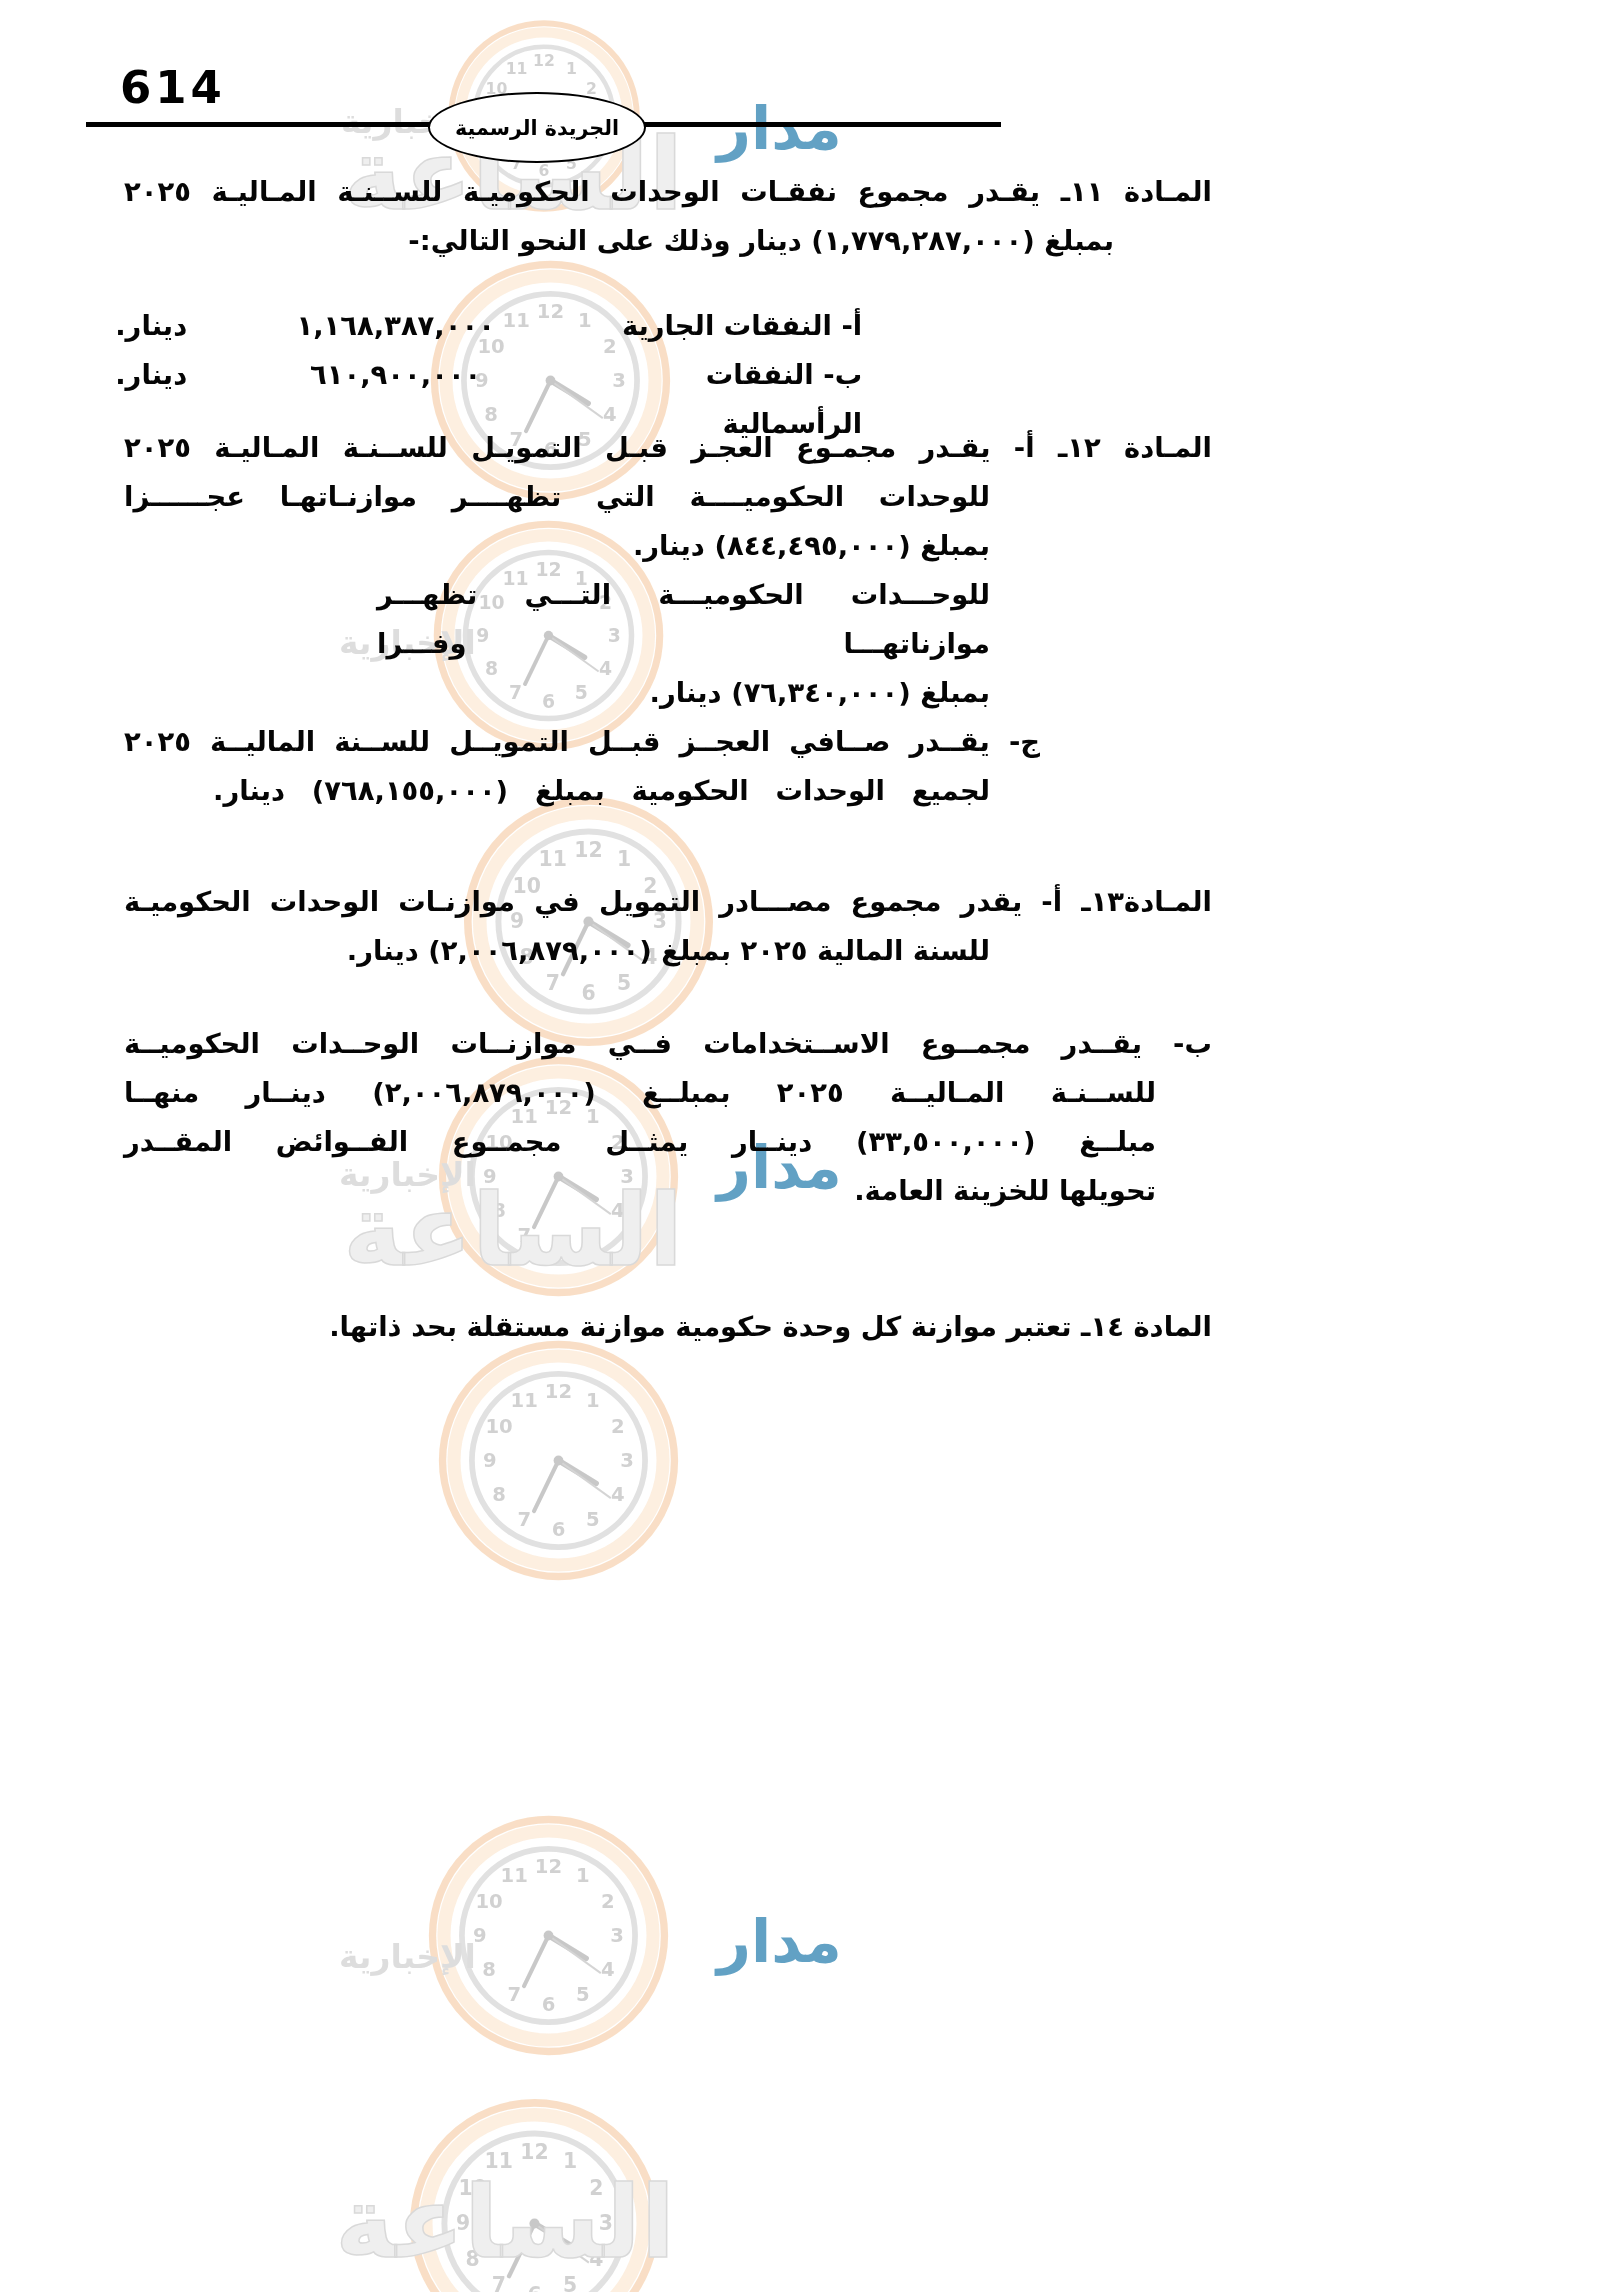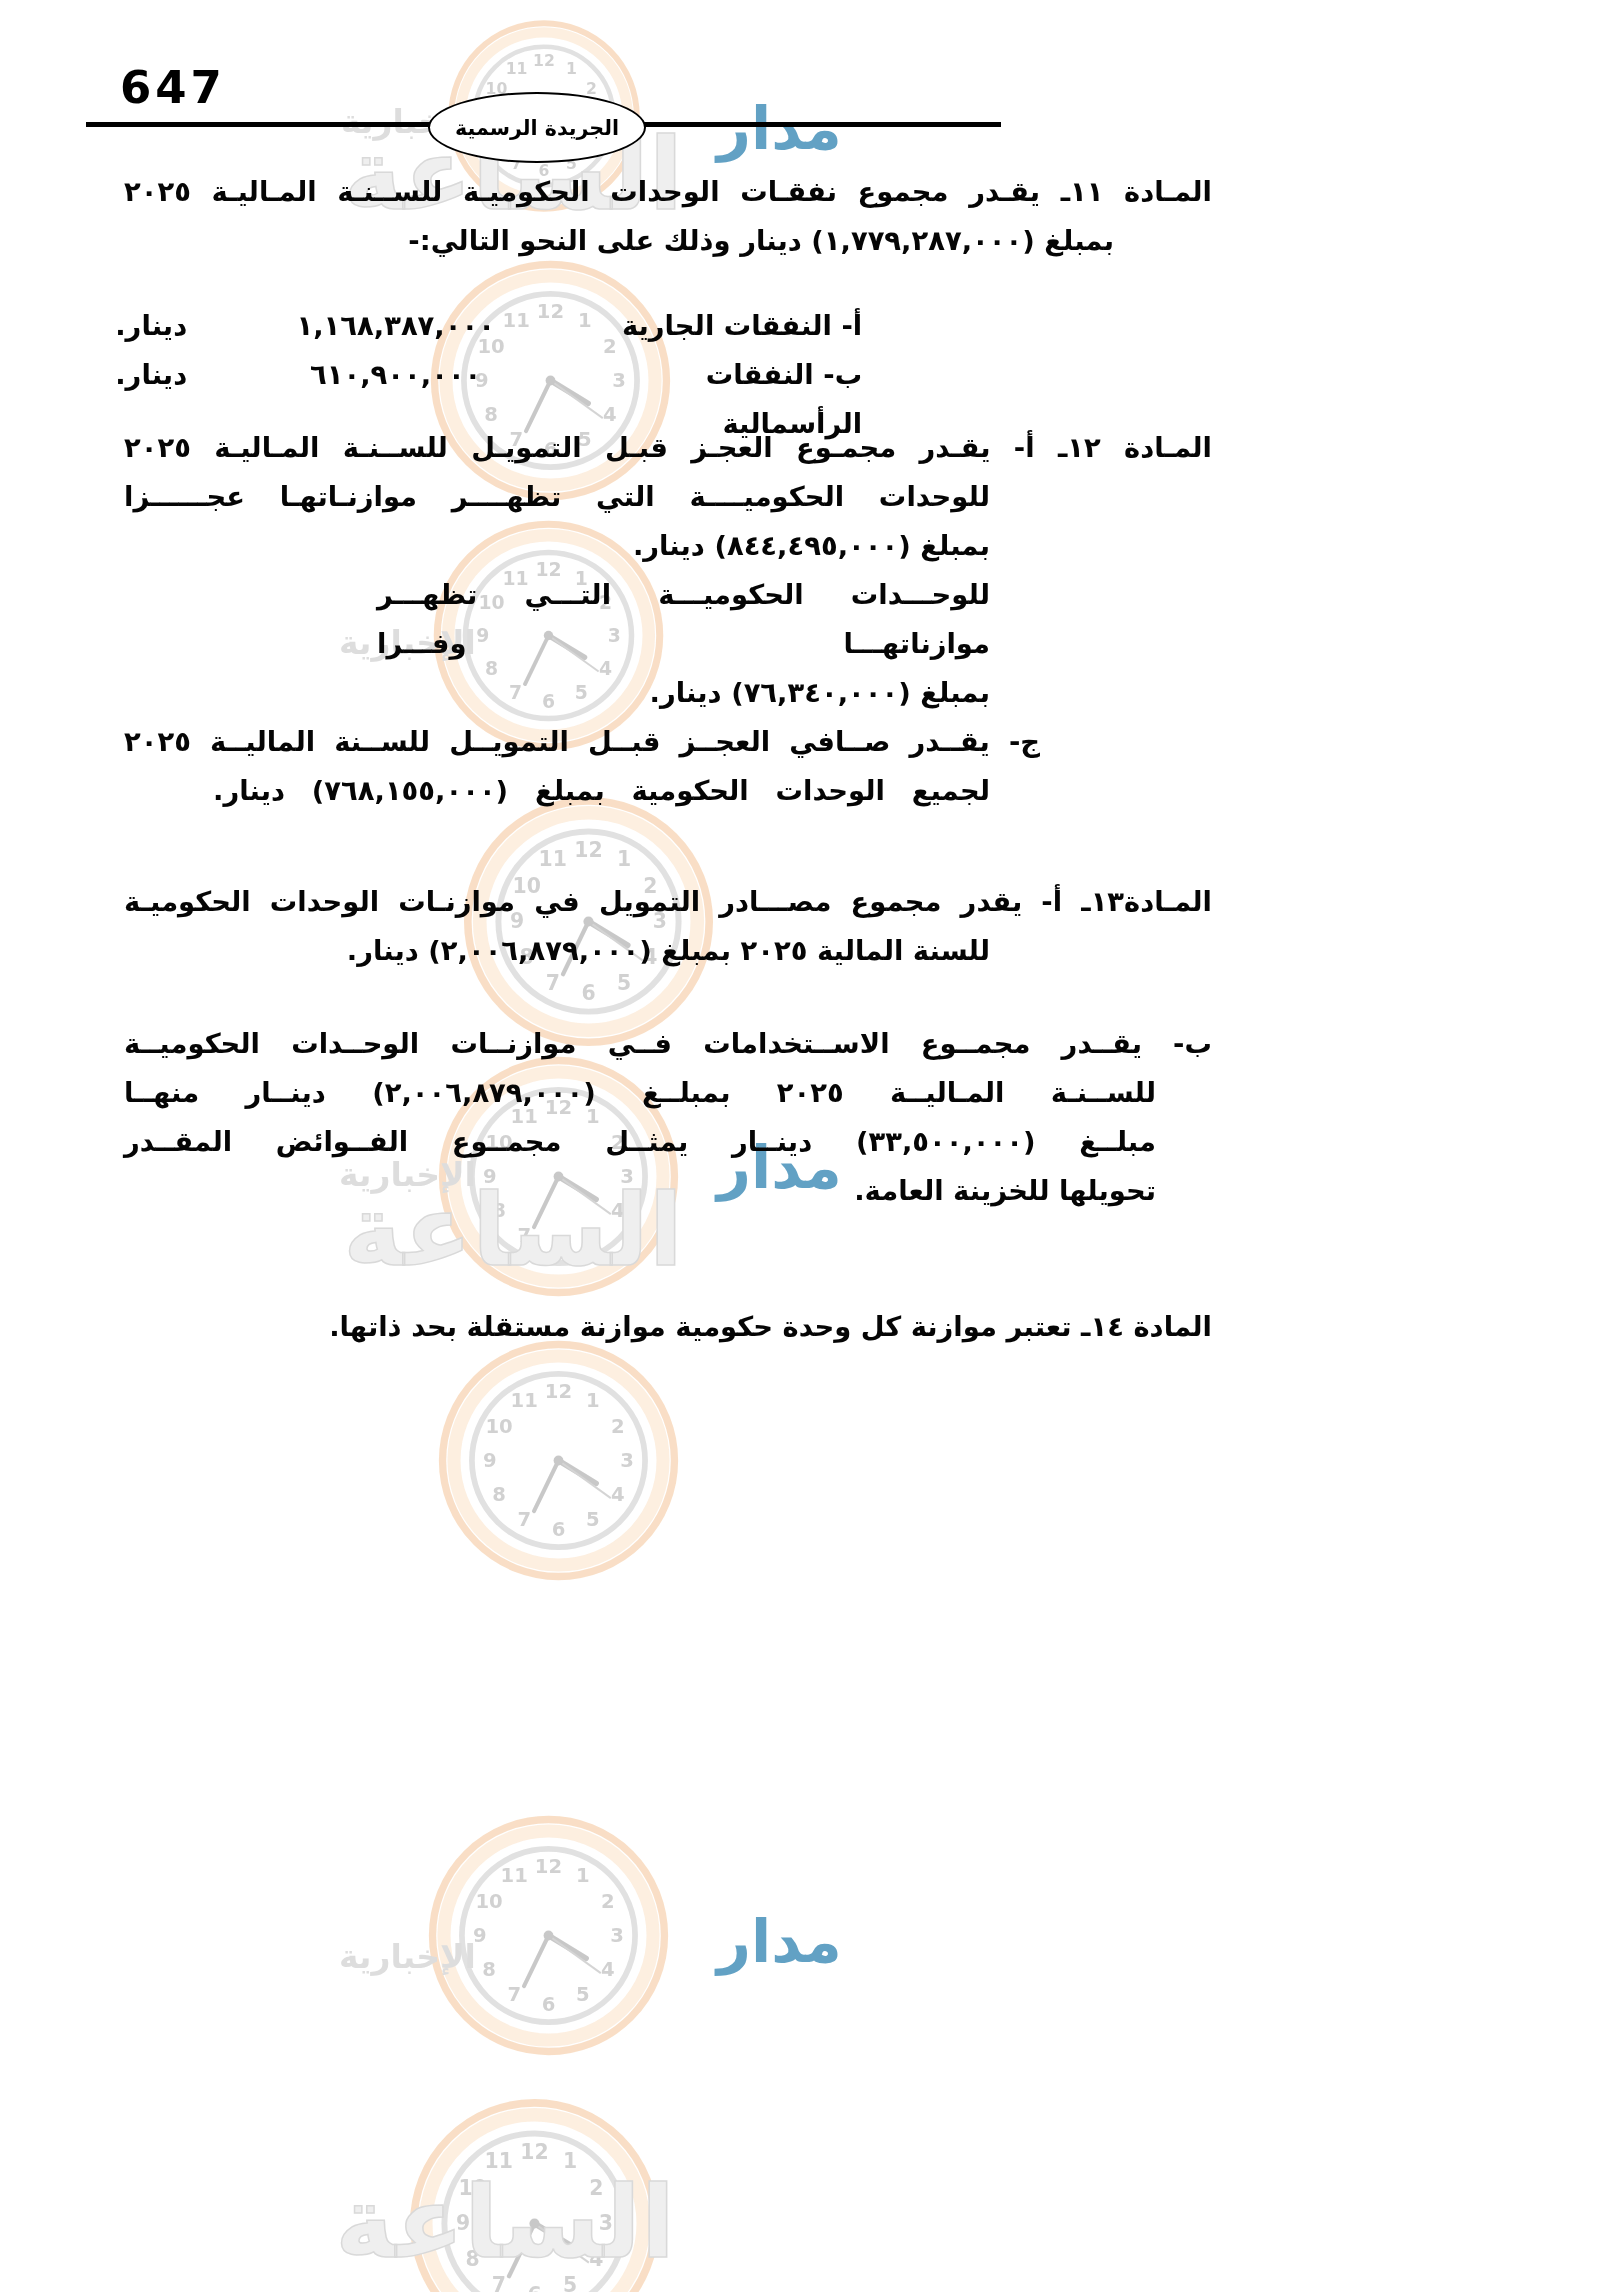--- a/index.html
+++ b/index.html
@@ -113,21 +113,21 @@
 
     <span class="wm-word wm-mad" style="left:717px;top:94px">مدار</span>
     <span class="wm-word wm-mad" style="left:717px;top:1133px">مدار</span>
     <span class="wm-word wm-mad" style="left:717px;top:1907px">مدار</span>
 
     <span class="wm-word wm-saa" style="left:343px;top:116px">الساعة</span>
     <span class="wm-word wm-saa" style="left:343px;top:1172px">الساعة</span>
     <span class="wm-word wm-saa" style="left:335px;top:2164px">الساعة</span>
   </div>
 
-  <div class="pageno">647</div>
+  <div class="pageno">614</div>
   <div class="rule"></div>
   <div class="banner">
     <span>الجريدة الرسمية</span>
   </div>
 
   <div class="content">
 
     <section class="art" style="top:167px">
       <div class="ln j">المـادة ١١ـ يقـدر مجموع نفقـات الوحدات الحكوميـة للســنـة المـاليـة ٢٠٢٥</div>
       <div class="ln" style="margin-right:98px">بمبلغ (١,٧٧٩,٢٨٧,٠٠٠) دينار وذلك على النحو التالي:-</div>

